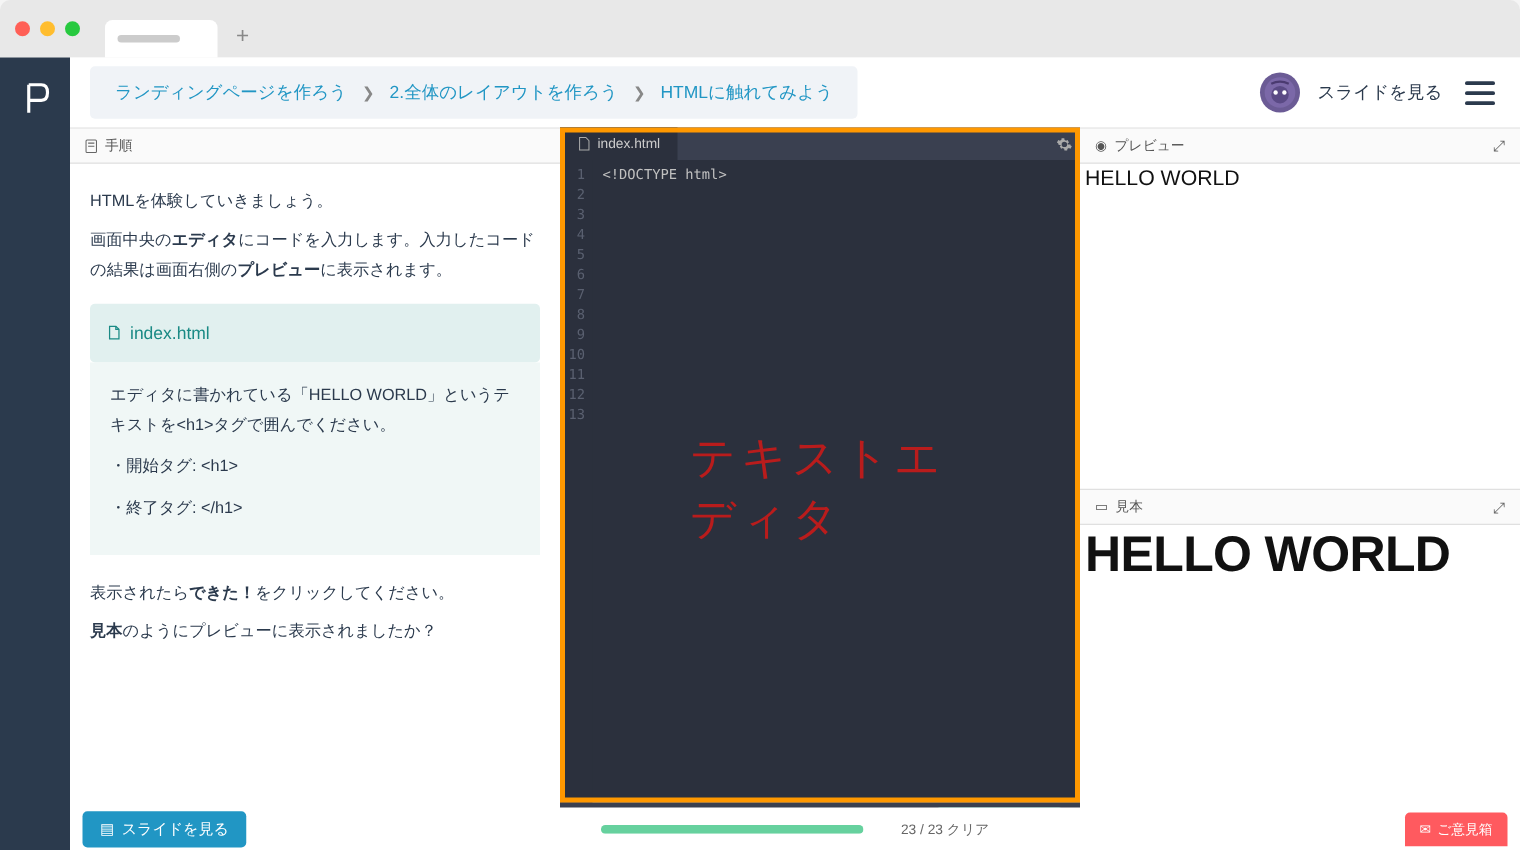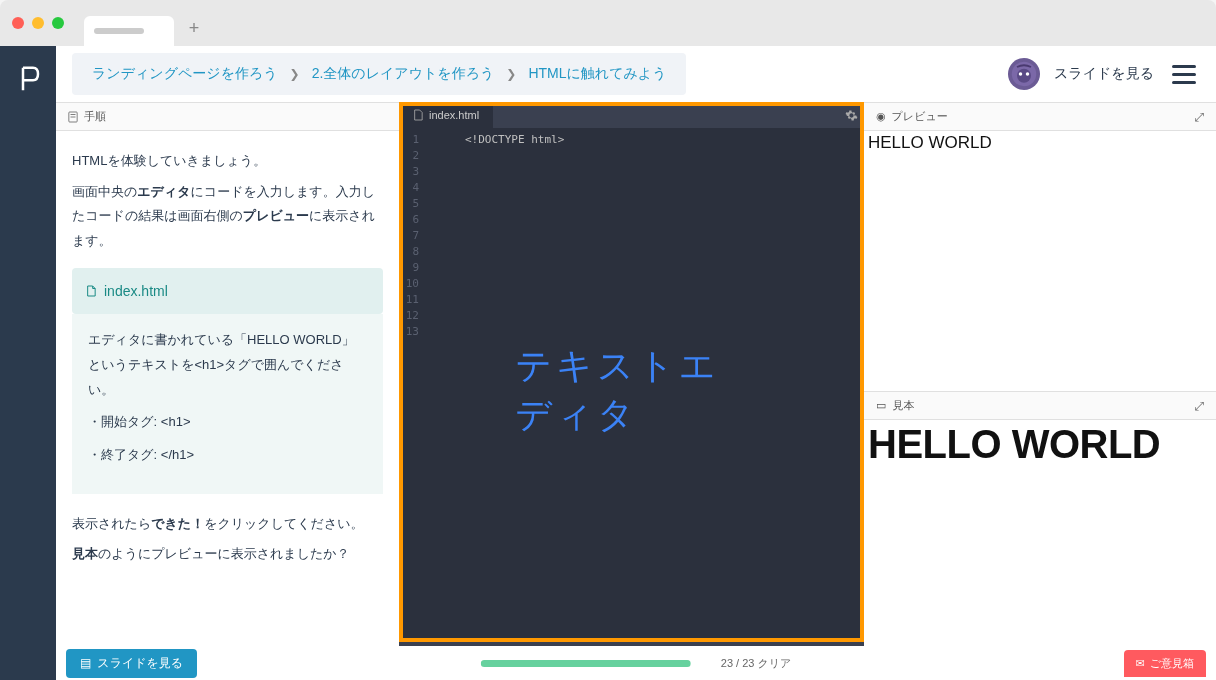--- a/index.html
+++ b/index.html
@@ -32,39 +32,39 @@
     .avatar { width: 32px; height: 32px; border-radius: 50%; background: #6b5b95; display: flex; align-items: center; justify-content: center; }
     .avatar svg { width: 28px; height: 28px; }
     .username { font-size: 14px; color: #2b3a4d; }
     .hamburger { display: flex; flex-direction: column; gap: 5px; cursor: pointer; padding: 4px; }
     .hamburger span { width: 24px; height: 3px; background: #2b3a4d; border-radius: 2px; }
     
     
     .content { flex: 1; display: flex; min-height: 0; }
     
     
-    .instructions { width: 343px; border-top: 1px solid #e0e0e0; display: flex; flex-direction: column; }
+    .instructions { width: 392px; border-top: 1px solid #e0e0e0; display: flex; flex-direction: column; }
     .panel-header { height: 28px; background: #fafafa; border-bottom: 1px solid #e0e0e0; display: flex; align-items: center; padding: 0 12px; font-size: 11px; color: #555; gap: 6px; }
     .instructions-body { padding: 18px 16px; font-size: 13px; color: #2b3a4d; line-height: 1.9; overflow-y: auto; }
     .instructions-body p { margin-bottom: 6px; }
     .instructions-body strong { font-weight: 700; }
     .filename-box { background: #e1f0ef; border-radius: 4px; padding: 10px 14px; margin: 14px 0 0 0; display: flex; align-items: center; gap: 8px; color: #1a8a85; font-size: 14px; }
     .task-box { background: #f0f7f6; padding: 14px 16px 18px 16px; font-size: 13px; color: #2b3a4d; line-height: 1.9; margin-bottom: 18px; }
     .task-box p { margin-bottom: 8px; }
     
     
     .editor-panel { flex: 1; display: flex; flex-direction: column; min-width: 0; position: relative; }
     .editor-highlight { position: absolute; top: 0; left: 0; right: 0; bottom: 38px; border: 4px solid #ff9800; z-index: 10; pointer-events: none; }
-    .editor-overlay-label { position: absolute; top: 50%; left: 50%; transform: translate(-50%, -50%); font-size: 36px; color: #3b82f6; font-weight: 500; z-index: 11; pointer-events: none; letter-spacing: 4px; }
+    .editor-overlay-label { position: absolute; top: 50%; left: 50%; transform: translate(-50%, -50%); font-size: 36px; color: #b91c1c; font-weight: 500; z-index: 11; pointer-events: none; letter-spacing: 4px; }
     .editor-tabs { height: 26px; background: #3a4050; display: flex; align-items: stretch; }
     .editor-tab { background: #2b303d; color: #ccc; font-size: 11px; padding: 0 14px; display: flex; align-items: center; gap: 6px; }
     .editor-settings { margin-left: auto; width: 26px; display: flex; align-items: center; justify-content: center; color: #aaa; cursor: pointer; }
     .editor-body { flex: 1; background: #2b303d; display: flex; font-family: "Menlo", "Consolas", monospace; font-size: 11px; }
     .gutter { width: 26px; background: #2b303d; color: #5a6070; text-align: right; padding: 4px 6px 0 0; line-height: 16px; }
-    .code-area { flex: 1; color: #d0d0d0; padding: 4px 8px 0 8px; line-height: 16px; white-space: pre; margin-left: 32px; }
+    .code-area { flex: 1; color: #d0d0d0; padding: 4px 8px 0 8px; line-height: 16px; white-space: pre; }
     .code-line1 { color: #c0c0c0; }
     .editor-footer { height: 38px; background: #3a4050; display: flex; align-items: center; padding: 0 14px; gap: 20px; font-size: 12px; color: #ccc; }
     .footer-btn { display: flex; align-items: center; gap: 6px; cursor: pointer; }
     .done-btn { margin-left: auto; background: #4fb89a; color: #fff; padding: 7px 26px; border-radius: 3px; font-size: 12px; cursor: pointer; }
     
     
     .right-panel { width: 352px; display: flex; flex-direction: column; border-top: 1px solid #e0e0e0; }
     .preview-pane { flex: 1; display: flex; flex-direction: column; border-bottom: 1px solid #e0e0e0; }
     .preview-body { flex: 1; padding: 2px 4px; font-size: 17px; color: #111; }
     .sample-pane { flex: 1; display: flex; flex-direction: column; }

